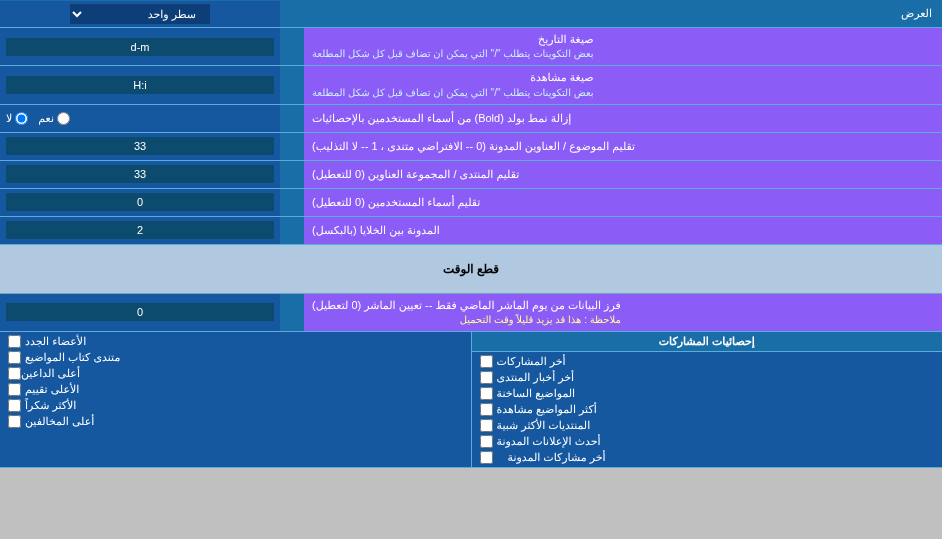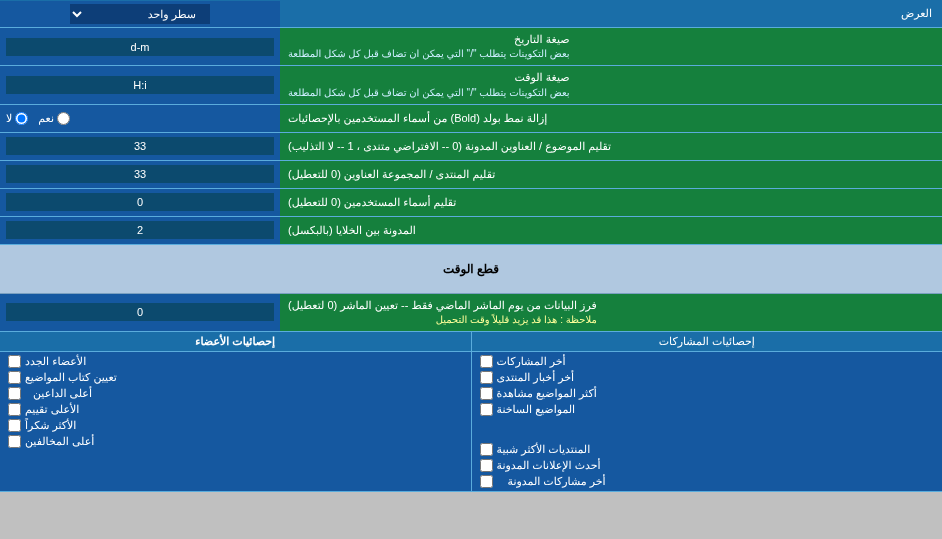--- a/index.html
+++ b/index.html
@@ -14,29 +14,30 @@
       background: #1a6ea8;
     }
     .row {
       display: flex;
       align-items: stretch;
       border-bottom: 1px solid #5aacdc;
       min-height: 28px;
     }
     .row-label {
       flex: 1;
-      background: #15803d;
+      background: #8b5cf6;
       color: #ffffff;
       padding: 4px 8px;
       display: flex;
       align-items: center;
       justify-content: flex-end;
       text-align: right;
       font-size: 11px;
       line-height: 1.4;
+      margin-left: 24px;
     }
     .row-input {
       width: 280px;
       background: #1558a0;
       display: flex;
       align-items: center;
       justify-content: center;
       padding: 3px 6px;
     }
     .row-input input[type="text"] {
@@ -115,21 +116,21 @@
       </div>
     </div>
     <div class="row-input">
       <input type="text" value="d-m" style="">
     </div>
   </div>
 
   <div class="row">
     <div class="row-label">
       <div>
-        <div>صيغة الوقت</div>
+        <div>صيغة مشاهدة</div>
         <div style="font-size:10px; color:#cceeFF;">بعض التكوينات يتطلب "/" التي يمكن ان تضاف قبل كل شكل المطلعة</div>
       </div>
     </div>
     <div class="row-input">
       <input type="text" value="H:i" style="">
     </div>
   </div>
 
   <div class="row">
     <div class="row-label">
@@ -195,65 +196,64 @@
     <div class="row-input">
       <input type="text" value="0" style="">
     </div>
   </div>
 
   <div class="row">
     <div style="flex:2; background:#1558a0; display:flex; align-items:stretch;">
 
       <div style="flex:1; display:flex; flex-direction:column; border-left:1px solid #5aacdc;">
 
-        <div style="background:#1a6ea8; color:#fff; font-weight:normal; text-align:center; padding:3px; border-bottom:1px solid #5aacdc; font-size:11px;">إحصائيات المشاركات</div>
+        <div style="background:#1a6ea8; color:#fff; font-weight:bold; text-align:center; padding:3px; border-bottom:1px solid #5aacdc; font-size:11px;">إحصائيات المشاركات</div>
         <div style="padding:3px 8px; display:flex; flex-direction:column; gap:3px;">
           <label style="color:#fff; font-size:11px; display:flex; align-items:center; justify-content:flex-end; gap:4px;">
             <span>أخر المشاركات</span>
             <input type="checkbox" style="">
           </label>
           <label style="color:#fff; font-size:11px; display:flex; align-items:center; justify-content:flex-end; gap:4px;">
             <span>أخر أخبار المنتدى</span>
             <input type="checkbox" style="">
           </label>
           <label style="color:#fff; font-size:11px; display:flex; align-items:center; justify-content:flex-end; gap:4px;">
+            <span>المواضيع الساخنة</span>
+            <input type="checkbox" style="">
+          </label>
+          <label style="color:#fff; font-size:11px; display:flex; align-items:center; justify-content:flex-end; gap:4px;">
             <span>أكثر المواضيع مشاهدة</span>
             <input type="checkbox" style="">
           </label>
           <label style="color:#fff; font-size:11px; display:flex; align-items:center; justify-content:flex-end; gap:4px;">
-            <span>المواضيع الساخنة</span>
-            <input type="checkbox" style="">
-          </label>
-          <label style="color:#fff; font-size:11px; display:flex; align-items:center; justify-content:flex-end; gap:4px;margin-top:24px;">
             <span>المنتديات الأكثر شبية</span>
             <input type="checkbox" style="">
           </label>
           <label style="color:#fff; font-size:11px; display:flex; align-items:center; justify-content:flex-end; gap:4px;">
             <span>أحدث الإعلانات المدونة</span>
             <input type="checkbox" style="">
           </label>
           <label style="color:#fff; font-size:11px; display:flex; align-items:center; justify-content:flex-end; gap:15px;">
             <span>أخر مشاركات المدونة</span>
             <input type="checkbox" style="">
           </label>
         </div>
       </div>
 
       <div style="flex:1; display:flex; flex-direction:column;">
-        <div style="background:#1a6ea8; color:#fff; font-weight:bold; text-align:center; padding:3px; border-bottom:1px solid #5aacdc; font-size:11px;">إحصائيات الأعضاء</div>
         <div style="padding:3px 8px; display:flex; flex-direction:column; gap:3px;">
           <label style="color:#fff; font-size:11px; display:flex; align-items:center; justify-content:flex-end; gap:4px;">
             <span>الأعضاء الجدد</span>
             <input type="checkbox" style="">
           </label>
           <label style="color:#fff; font-size:11px; display:flex; align-items:center; justify-content:flex-end; gap:4px;">
-            <span>تعيين كتاب المواضيع</span>
-            <input type="checkbox" style="">
-          </label>
-          <label style="color:#fff; font-size:11px; display:flex; align-items:center; justify-content:flex-end; gap:12px;">
+            <span>متندى كتاب المواضيع</span>
+            <input type="checkbox" style="">
+          </label>
+          <label style="color:#fff; font-size:11px; display:flex; align-items:center; justify-content:flex-end; gap:0;">
             <span>أعلى الداعين</span>
             <input type="checkbox" style="">
           </label>
           <label style="color:#fff; font-size:11px; display:flex; align-items:center; justify-content:flex-end; gap:4px;">
             <span>الأعلى تقييم</span>
             <input type="checkbox" style="">
           </label>
           <label style="color:#fff; font-size:11px; display:flex; align-items:flex-start; justify-content:flex-end; gap:4px;">
             <span>الأكثر شكراً</span>
             <input type="checkbox" style="">

